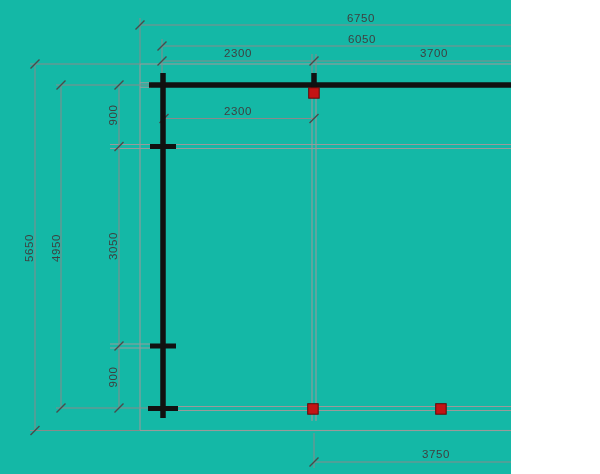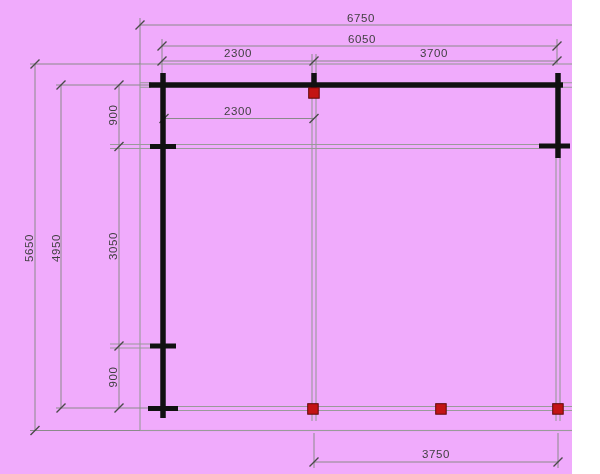--- a/index.html
+++ b/index.html
@@ -2,23 +2,23 @@
 <html><head>
 <meta charset="utf-8">
 <style>
   html, body {
     margin: 0;
     padding: 0;
     background: #ffffff;
   }
   #canvas {
     position: relative;
-    width: 572px;
+    width: 511px;
     height: 474px;
-    background: #f0abfc;
+    background: #14b8a6;
     overflow: hidden;
   }
   svg { display: block; }
   .lbl text {
     font-family: "Liberation Sans", sans-serif;
     font-size: 11.5px;
     letter-spacing: 0.6px;
     font-weight: 400;
   }
   .thin  { fill: none; stroke-width: 1.1; }

